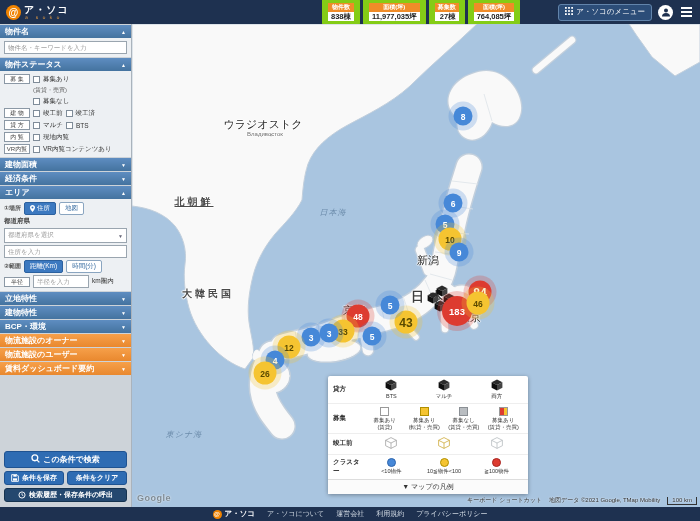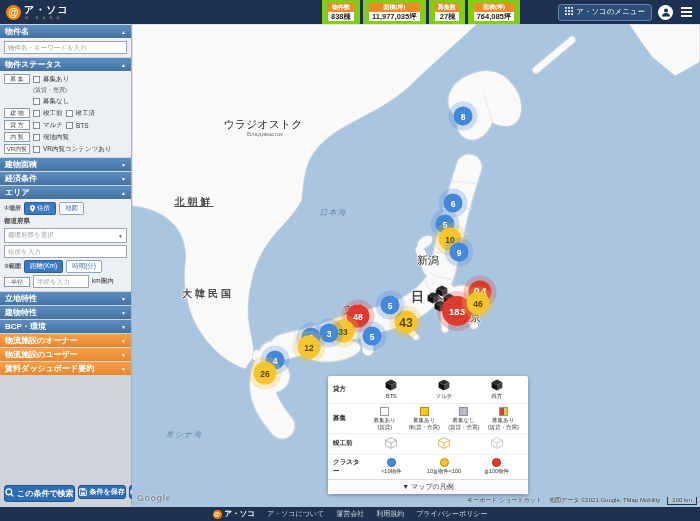--- a/index.html
+++ b/index.html
@@ -41,21 +41,21 @@
   .cb-l{font-size:6.5px;color:#333;white-space:nowrap}
   .note{font-size:6px;color:#666}
   .mini{font-size:6px;color:#555;font-weight:bold;white-space:nowrap}
   .row{display:flex;align-items:center;gap:3px}
   .tab{font-size:6.5px;border:1px solid #8aa5c0;background:#fff;color:#33699f;padding:1px 5px;border-radius:2px;cursor:pointer;display:flex;align-items:center;gap:2px;white-space:nowrap}
   .tab.active{background:#3c79c0;color:#fff;border-color:#2c619f}
   .lbl{font-size:6.5px;color:#444;font-weight:bold}
   .select{border:1px solid #9aa5af;background:#fff;font-size:6.5px;color:#999;padding:2px 3px;display:flex;justify-content:space-between;align-items:center;cursor:pointer}
   .dd{color:#667;font-size:5px}
   .unit{font-size:6.5px;color:#333;white-space:nowrap}
-  .btn-area{margin-top:auto;padding:4px 4px 0;display:flex;flex-direction:row;gap:3px}
+  .btn-area{margin-top:auto;padding:4px 4px 0;display:flex;flex-direction:column;gap:3px}
   .btn{border-radius:3px;color:#fff;font-weight:bold;display:flex;align-items:center;justify-content:center;gap:3px;cursor:pointer;border:1px solid transparent;white-space:nowrap}
   .btn-search{background:#2e6cb3;border-color:#1f5391;height:17px;font-size:8px}
   .btn-pair{display:flex;gap:3px}
   .btn-half{flex:1;background:#2e6cb3;border-color:#1f5391;height:14px;font-size:7px}
   .btn-history{background:#24486f;border-color:#16334f;height:14px;font-size:7px}
 
   
   .map{flex:1;position:relative;background:#a9c5e0;overflow:hidden}
   .map svg.geo{position:absolute;inset:0;z-index:1}
   .map-label{position:absolute;transform:translate(-50%,-50%);white-space:nowrap;z-index:2;pointer-events:none;
@@ -523,21 +523,21 @@
         <div class="cluster" style="left: 336px; top: 268px; width: 23px; height: 23px; font-size: 12px; background-color: rgb(221, 59, 48); box-shadow: rgba(221, 59, 48, 0.25) 0px 0px 0px 5px; color: rgb(255, 255, 255); margin-left: 12px;">84</div>
         <div class="cluster" style="left: 325px; top: 287px; width: 30px; height: 30px; font-size: 9.5px; background-color: rgb(221, 59, 48); box-shadow: rgba(221, 59, 48, 0.25) 0px 0px 0px 5px; color: rgb(255, 255, 255);">183</div>
         <div class="cluster" style="left: 346px; top: 279px; width: 23px; height: 23px; font-size: 8.5px; background-color: rgb(245, 196, 49); box-shadow: rgba(245, 196, 49, 0.25) 0px 0px 0px 5px; color: rgb(90, 74, 0);">46</div>
         <div class="cluster" style="left: 274px; top: 298px; width: 23px; height: 23px; font-size: 12px; background-color: rgb(245, 196, 49); box-shadow: rgba(245, 196, 49, 0.25) 0px 0px 0px 5px; color: rgb(90, 74, 0);">43</div>
         <div class="cluster" style="left: 258px; top: 281px; width: 19px; height: 19px; font-size: 8.5px; background-color: rgb(70, 136, 216); box-shadow: rgba(70, 136, 216, 0.25) 0px 0px 0px 5px; color: rgb(255, 255, 255);">5</div>
         <div class="cluster" style="left: 226px; top: 292px; width: 23px; height: 23px; font-size: 8.5px; background-color: rgb(221, 59, 48); box-shadow: rgba(221, 59, 48, 0.25) 0px 0px 0px 5px; color: rgb(255, 255, 255);">48</div>
         <div class="cluster" style="left: 211px; top: 307px; width: 23px; height: 23px; font-size: 8.5px; background-color: rgb(245, 196, 49); box-shadow: rgba(245, 196, 49, 0.25) 0px 0px 0px 5px; color: rgb(90, 74, 0);">33</div>
         <div class="cluster" style="left: 197px; top: 309px; width: 19px; height: 19px; font-size: 8.5px; background-color: rgb(70, 136, 216); box-shadow: rgba(70, 136, 216, 0.25) 0px 0px 0px 5px; color: rgb(255, 255, 255);">3</div>
         <div class="cluster" style="left: 240px; top: 312px; width: 19px; height: 19px; font-size: 8.5px; background-color: rgb(70, 136, 216); box-shadow: rgba(70, 136, 216, 0.25) 0px 0px 0px 5px; color: rgb(255, 255, 255);">5</div>
         <div class="cluster" style="left: 179px; top: 313px; width: 19px; height: 19px; font-size: 8.5px; background-color: rgb(70, 136, 216); box-shadow: rgba(70, 136, 216, 0.25) 0px 0px 0px 5px; color: rgb(255, 255, 255);">3</div>
-        <div class="cluster" style="left: 177px; top: 323px; width: 23px; height: 23px; font-size: 8.5px; background-color: rgb(245, 196, 49); box-shadow: rgba(245, 196, 49, 0.25) 0px 0px 0px 5px; color: rgb(90, 74, 0);">12</div>
+        <div class="cluster" style="left: 157px; top: 323px; width: 23px; height: 23px; font-size: 8.5px; background-color: rgb(245, 196, 49); box-shadow: rgba(245, 196, 49, 0.25) 0px 0px 0px 5px; color: rgb(90, 74, 0);">12</div>
         <div class="cluster" style="left: 143px; top: 336px; width: 19px; height: 19px; font-size: 8.5px; background-color: rgb(70, 136, 216); box-shadow: rgba(70, 136, 216, 0.25) 0px 0px 0px 5px; color: rgb(255, 255, 255);">4</div>
         <div class="cluster" style="left: 133px; top: 349px; width: 23px; height: 23px; font-size: 8.5px; background-color: rgb(245, 196, 49); box-shadow: rgba(245, 196, 49, 0.25) 0px 0px 0px 5px; color: rgb(90, 74, 0);">26</div>
       </div>
   </div>
 
   <div class="footer">
     <span class="f-brand">
       <span class="f-mark">@</span>
       <span class="f-title">ア・ソコ</span>
     </span>

